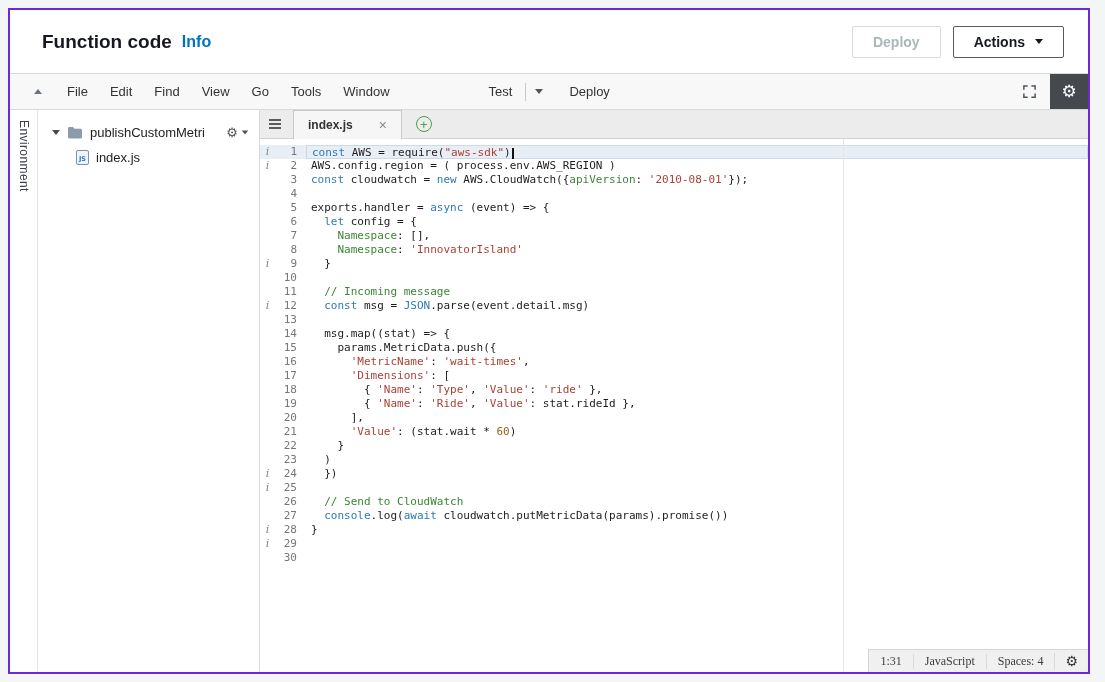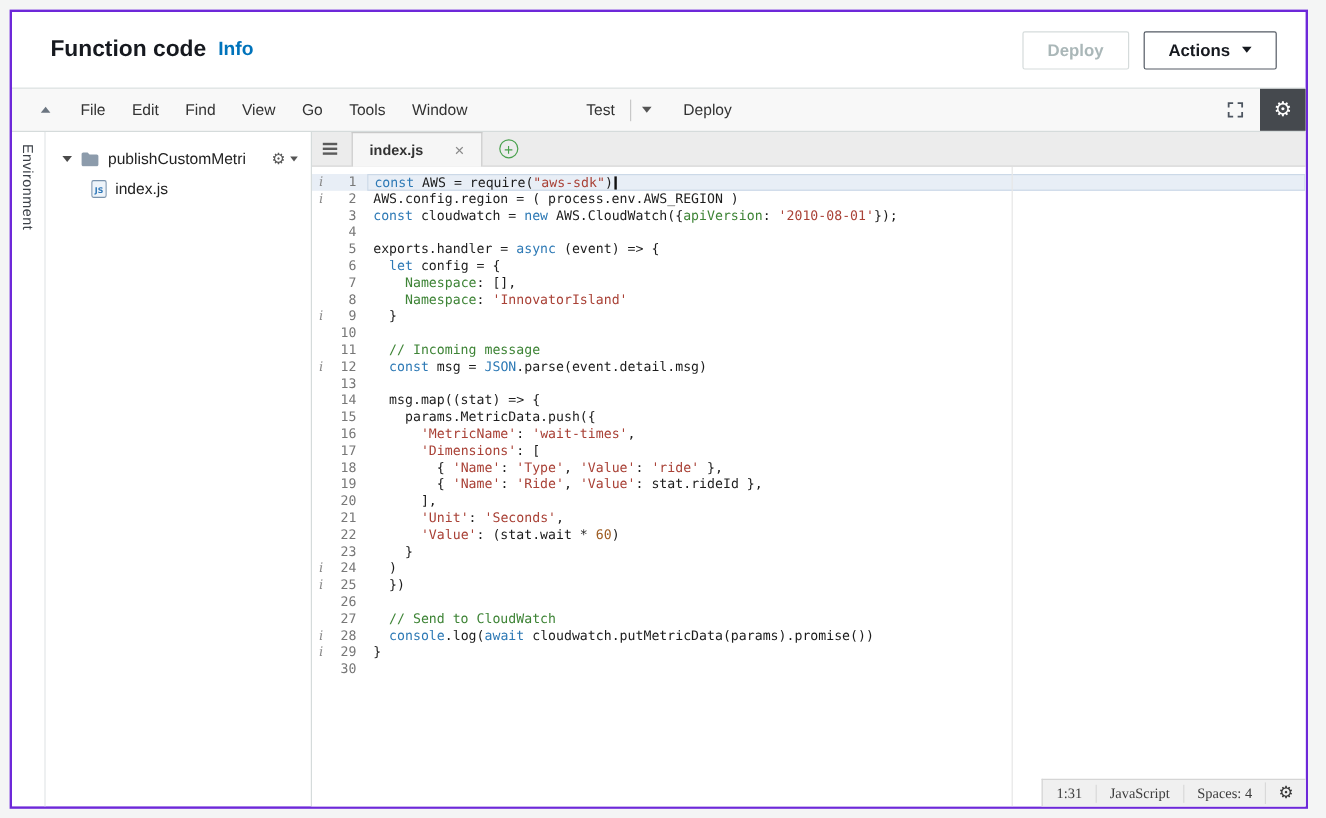--- a/index.html
+++ b/index.html
@@ -366,21 +366,20 @@
               <div class="code-line"><span class="tok-c">  // Incoming message</span></div>
               <div class="code-line"><span class="tok-p">  </span><span class="tok-k">const</span><span class="tok-p"> msg = </span><span class="tok-b">JSON</span><span class="tok-p">.parse(event.detail.msg)</span></div>
               <div class="code-line"></div>
               <div class="code-line"><span class="tok-p">  msg.map((stat) =&gt; {</span></div>
               <div class="code-line"><span class="tok-p">    params.MetricData.push({</span></div>
               <div class="code-line"><span class="tok-p">      </span><span class="tok-s">'MetricName'</span><span class="tok-p">: </span><span class="tok-s">'wait-times'</span><span class="tok-p">,</span></div>
               <div class="code-line"><span class="tok-p">      </span><span class="tok-s">'Dimensions'</span><span class="tok-p">: [</span></div>
               <div class="code-line"><span class="tok-p">        { </span><span class="tok-s">'Name'</span><span class="tok-p">: </span><span class="tok-s">'Type'</span><span class="tok-p">, </span><span class="tok-s">'Value'</span><span class="tok-p">: </span><span class="tok-s">'ride'</span><span class="tok-p"> },</span></div>
               <div class="code-line"><span class="tok-p">        { </span><span class="tok-s">'Name'</span><span class="tok-p">: </span><span class="tok-s">'Ride'</span><span class="tok-p">, </span><span class="tok-s">'Value'</span><span class="tok-p">: stat.rideId },</span></div>
               <div class="code-line"><span class="tok-p">      ],</span></div>
-              <div class="code-line"><span class="tok-p">      </span><span class="tok-s">'Unit'</span><span class="tok-p">: </span><span class="tok-s">'Seconds'</span><span class="tok-p">,</span></div>
               <div class="code-line"><span class="tok-p">      </span><span class="tok-s">'Value'</span><span class="tok-p">: (stat.wait * </span><span class="tok-n">60</span><span class="tok-p">)</span></div>
               <div class="code-line"><span class="tok-p">    }</span></div>
               <div class="code-line"><span class="tok-p">  )</span></div>
               <div class="code-line"><span class="tok-p">  })</span></div>
               <div class="code-line"></div>
               <div class="code-line"><span class="tok-c">  // Send to CloudWatch</span></div>
               <div class="code-line"><span class="tok-p">  </span><span class="tok-b">console</span><span class="tok-p">.log(</span><span class="tok-k">await</span><span class="tok-p"> cloudwatch.putMetricData(params).promise())</span></div>
               <div class="code-line"><span class="tok-p">}</span></div>
               <div class="code-line"></div>
             </div>

